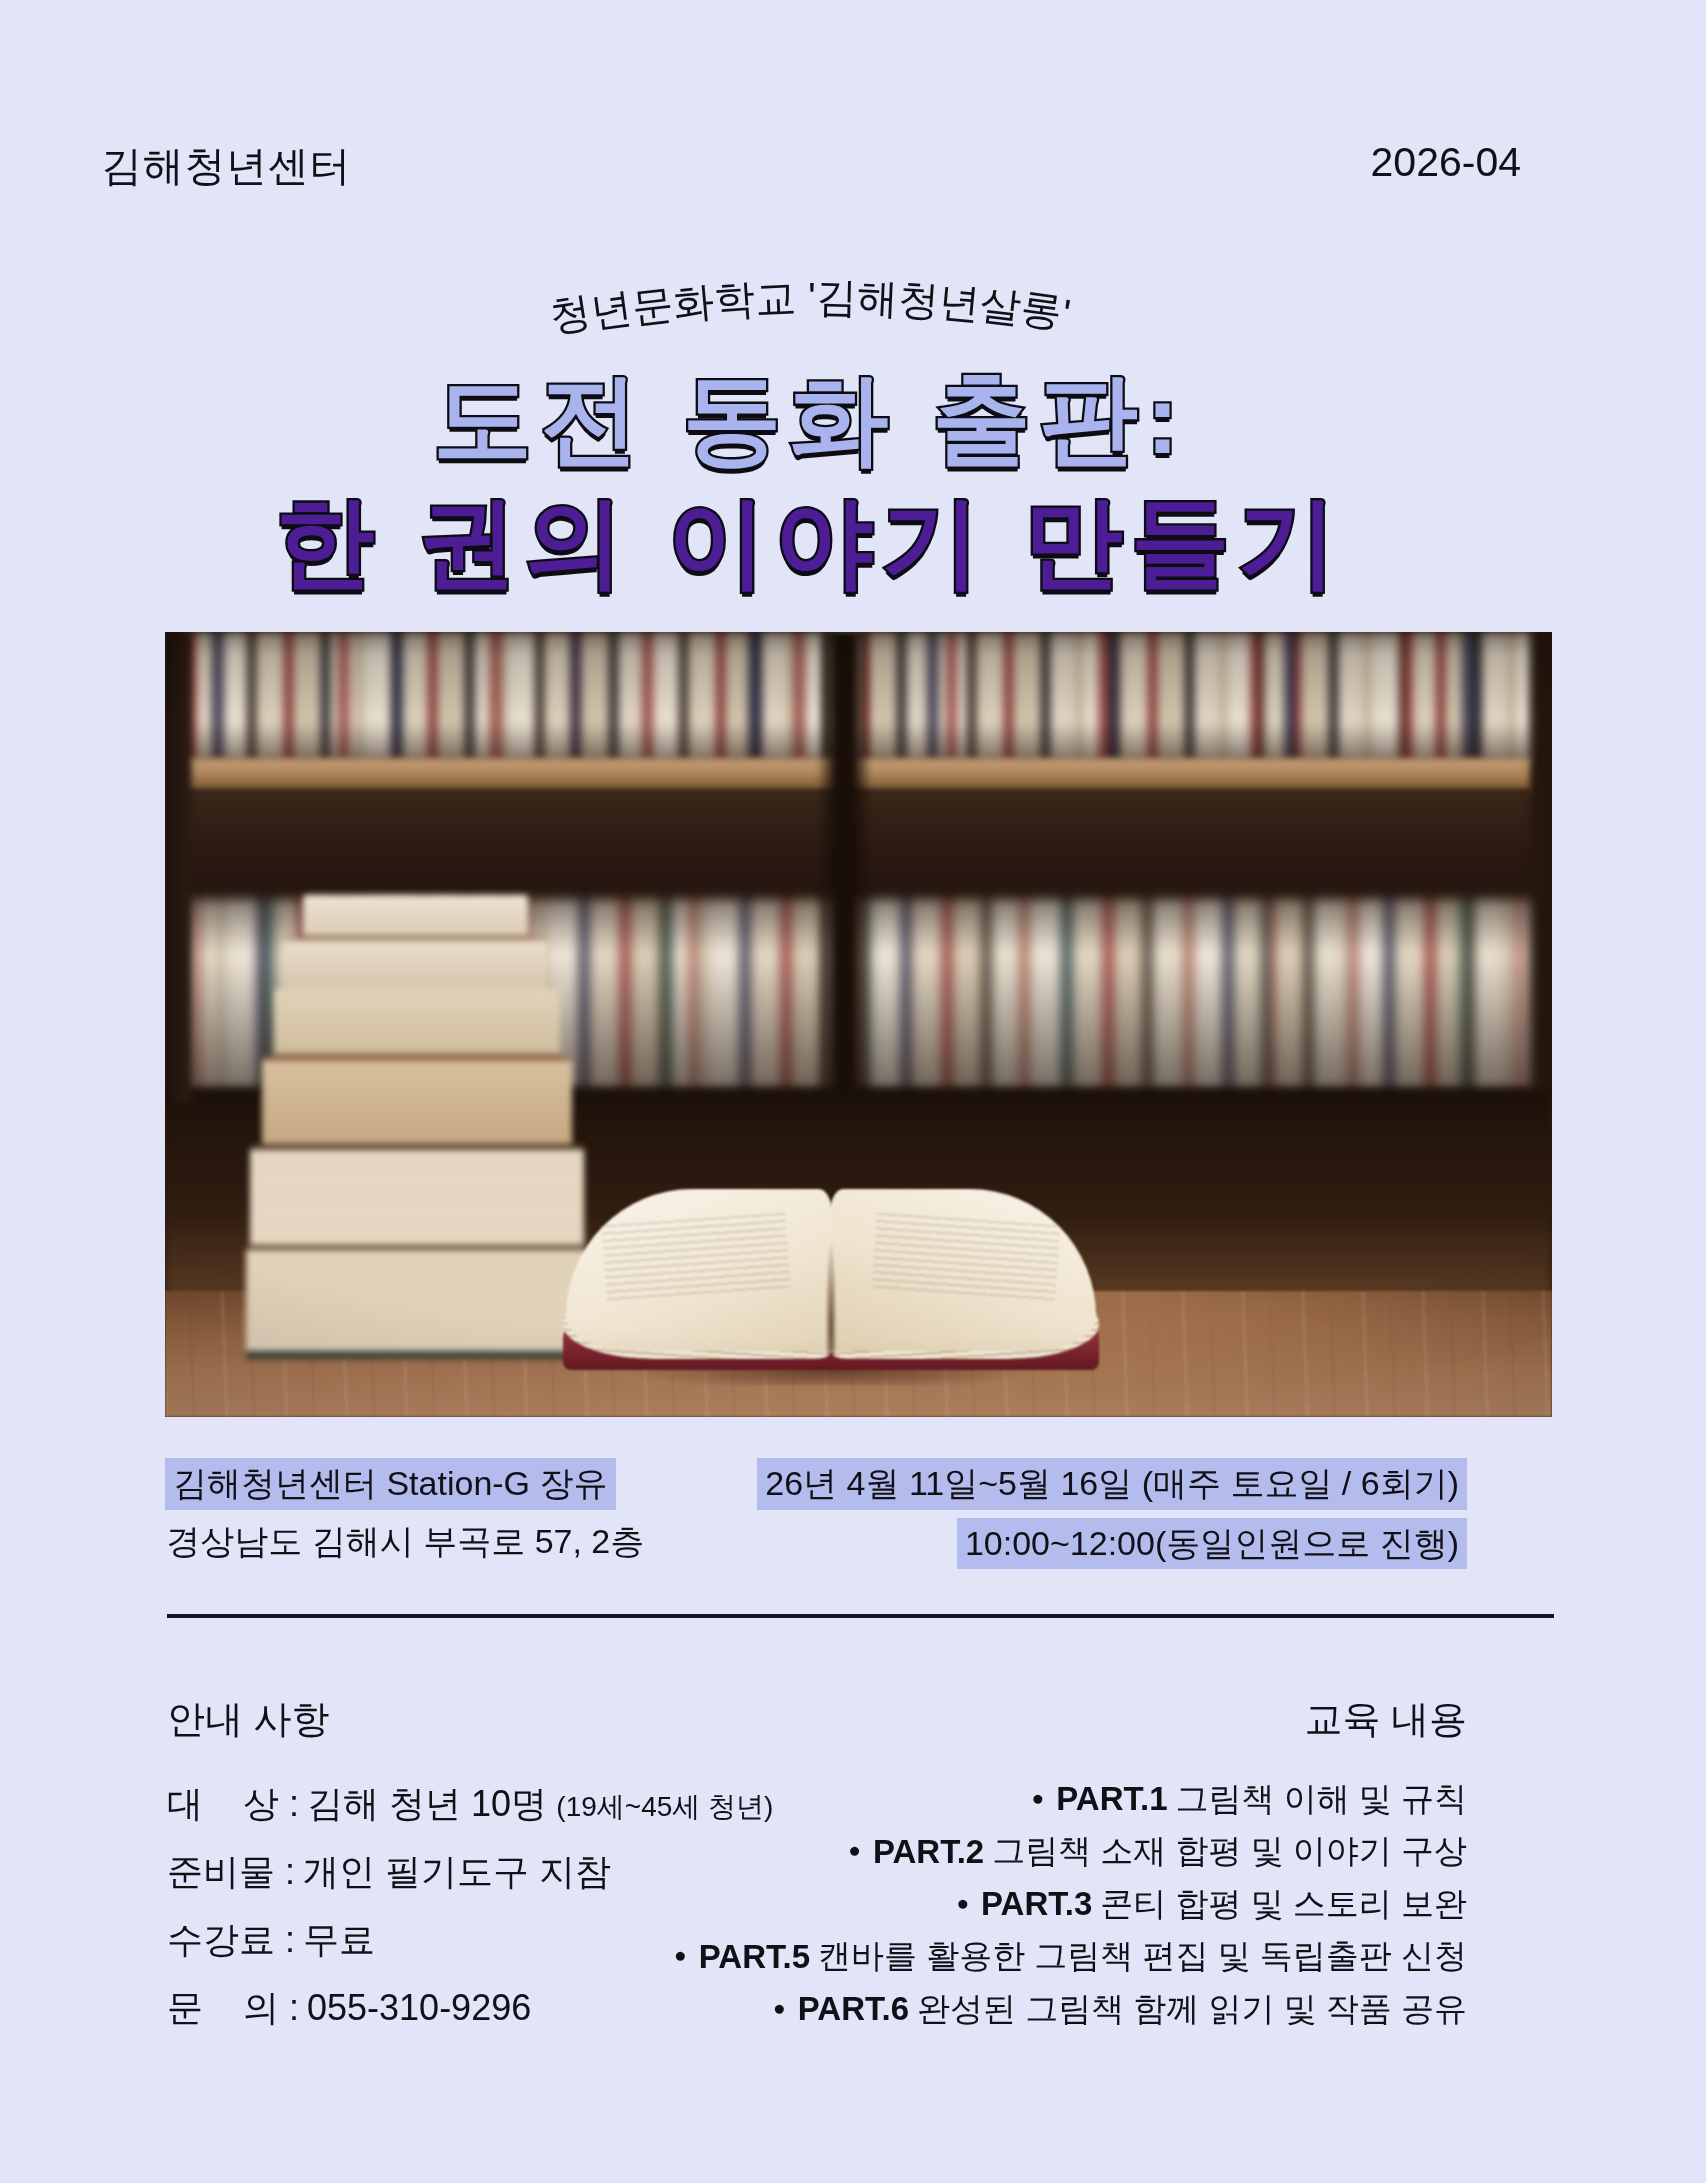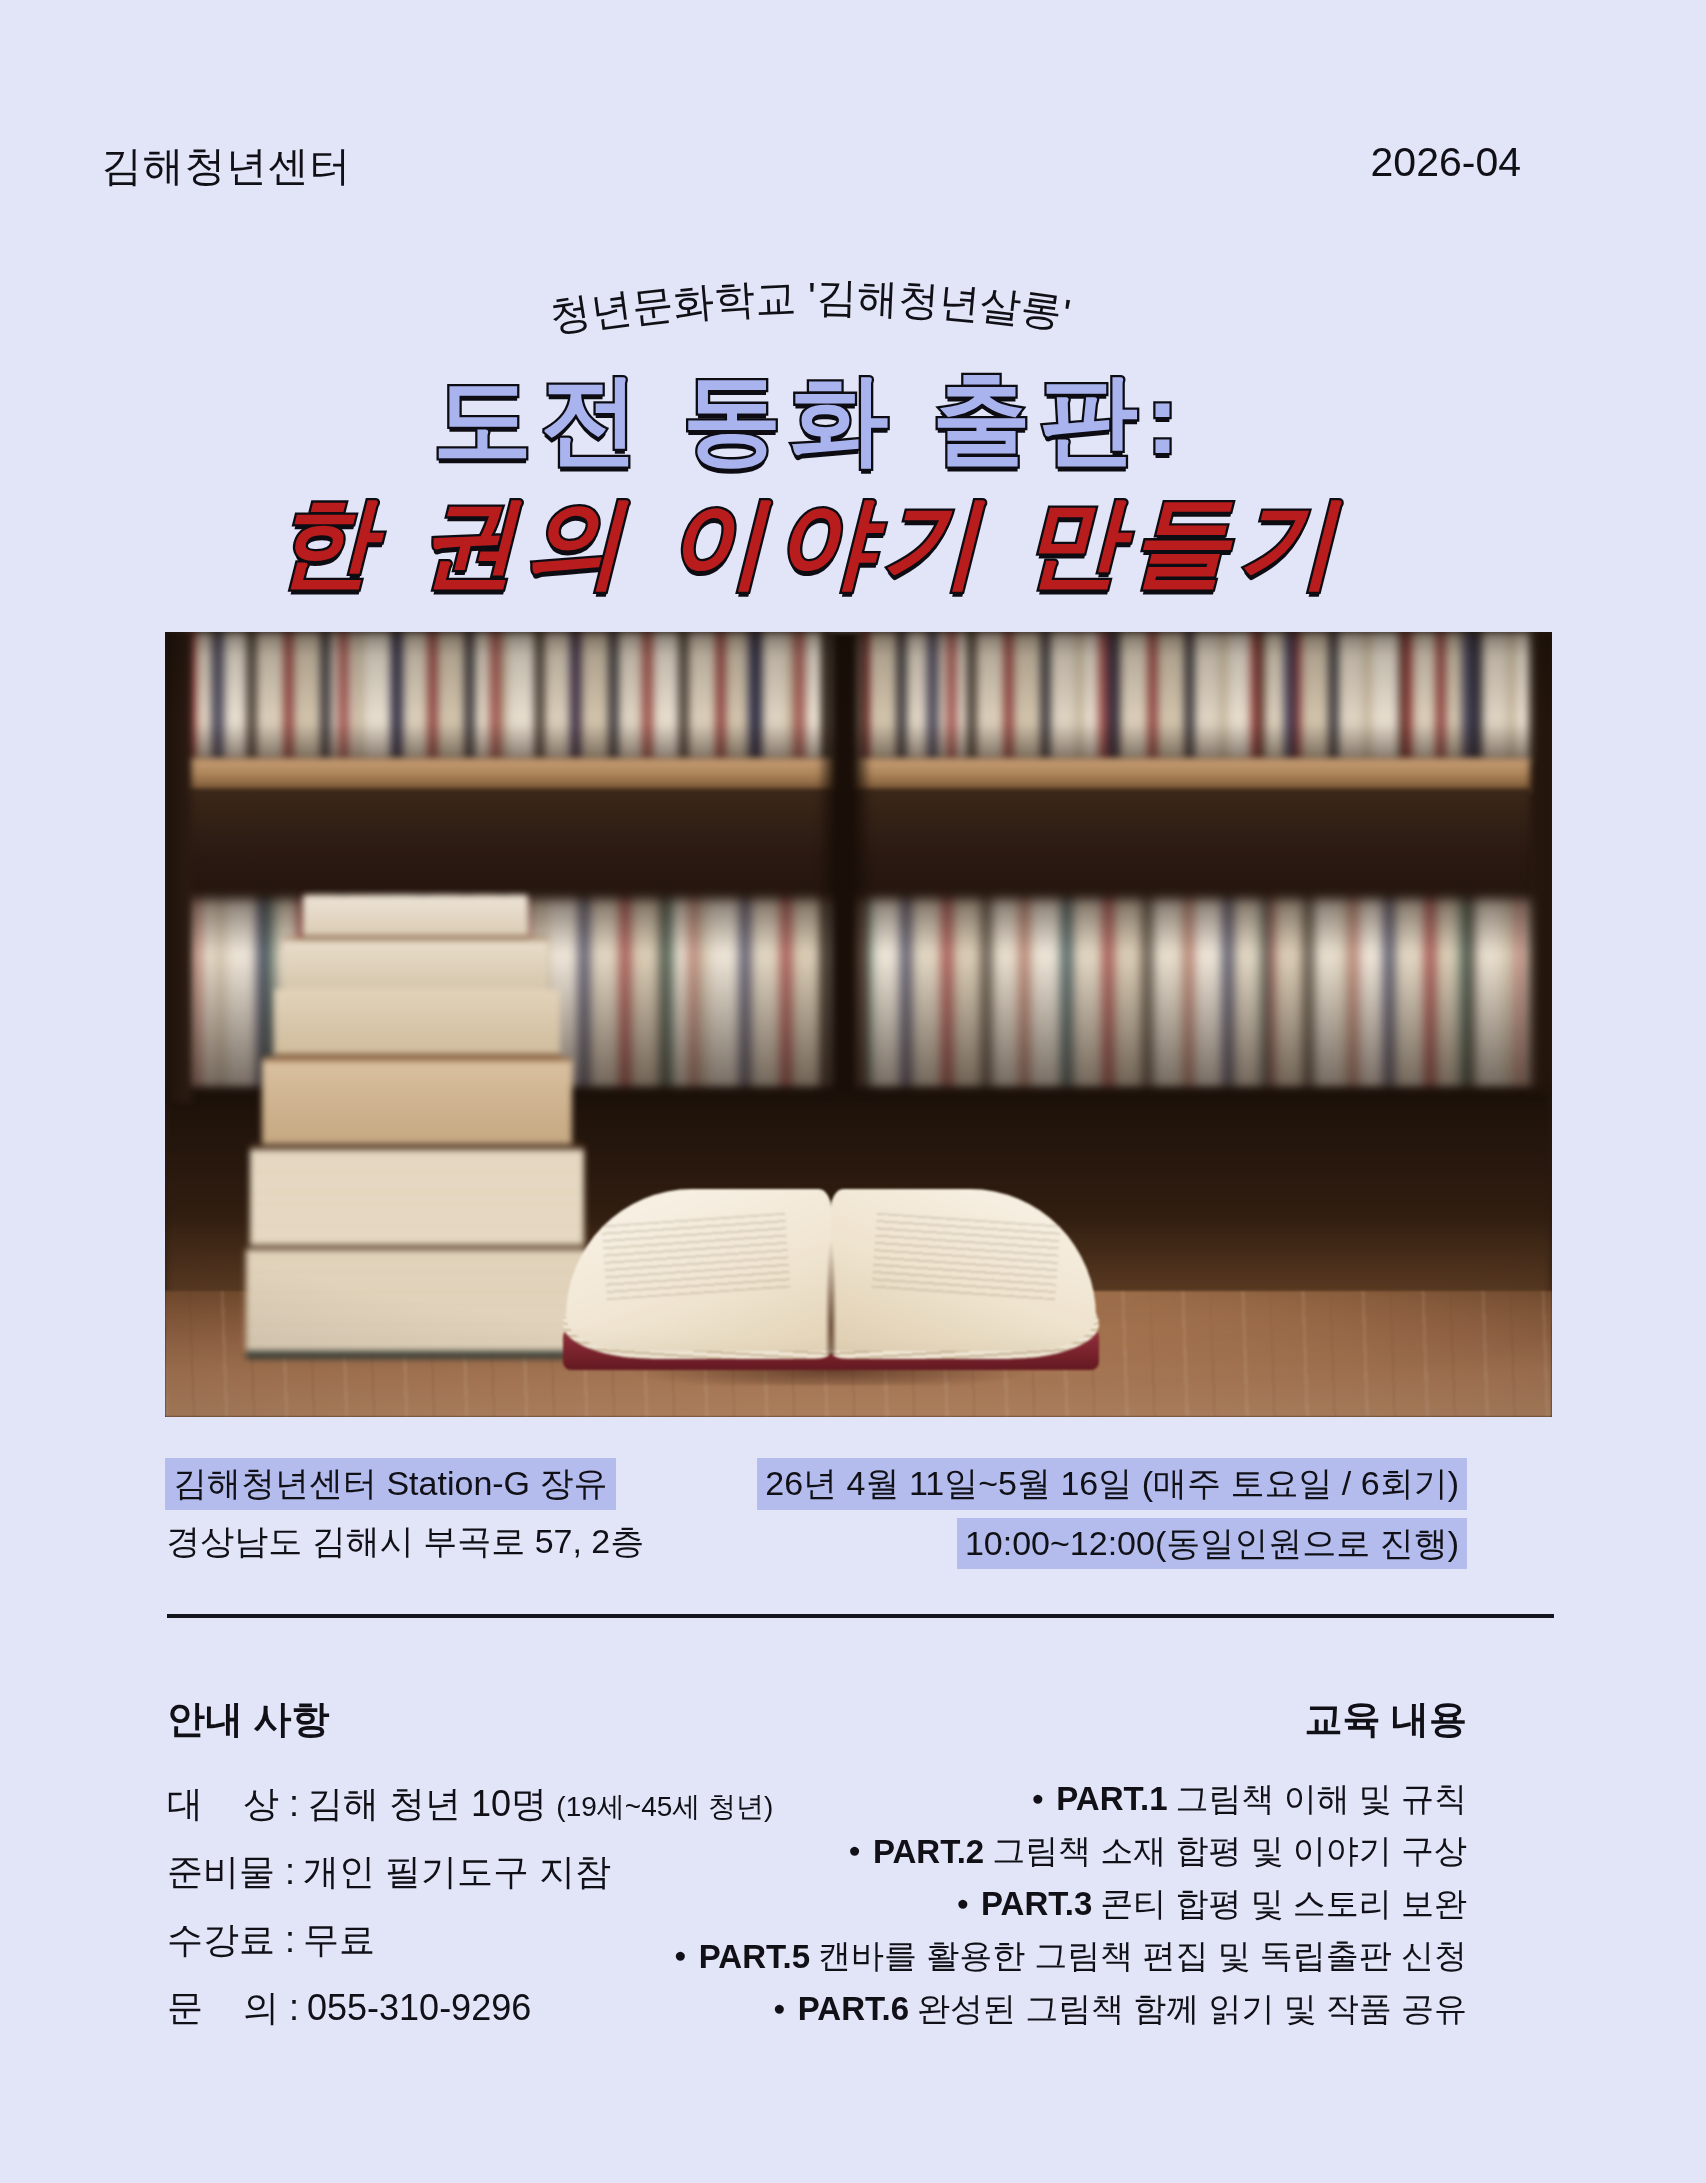--- a/index.html
+++ b/index.html
@@ -9,21 +9,21 @@
   
   .brand{position:absolute;left:101px;top:139px;font-size:41px;font-weight:500;letter-spacing:0.7px;}
   .issue{position:absolute;right:99px;top:139px;font-size:41px;font-weight:500;}
   .subtitle{position:absolute;left:0;right:0;top:270px;text-align:center;font-size:41px;font-weight:500;}
   .subtitle span{display:inline-block;white-space:pre;}
 
   .title{position:absolute;left:0;right:0;top:357px;text-align:center;font-weight:900;
          font-size:99px;line-height:123px;letter-spacing:8px;
          -webkit-text-stroke:4.6px #0c0c12;paint-order:stroke fill;}
   .title .l1{display:block;color:#a9b4ef;text-shadow:0 5.3px 0 #0c0c12;}
-  .title .l2{display:block;color:#b91c1c;text-shadow:0 5.3px 0 #0c0c12;font-style:italic;}
+  .title .l2{display:block;color:#4c1d95;text-shadow:0 5.3px 0 #0c0c12;}
 
   
   .photo{position:absolute;left:165px;top:632px;width:1387px;height:785px;background:#241811;overflow:hidden;}
   .ph{position:absolute;}
   .spines-top{left:1.5%;right:1.5%;top:0;height:16.5%;filter:blur(4.6px);background:
     linear-gradient(180deg, rgba(25,16,10,.3) 0%, rgba(25,16,10,0) 18%, rgba(25,16,10,0) 68%, rgba(25,16,10,.55) 100%),
     repeating-linear-gradient(90deg, rgba(140,40,40,.75) 0 10.6px, rgba(0,0,0,0) 10.6px 152px),
     repeating-linear-gradient(90deg, rgba(30,34,70,.8) 26.5px 38px, rgba(0,0,0,0) 38px 205px),
     repeating-linear-gradient(90deg,#e7dfcf 0 25px,#cdc1a8 25px 34px,#f0eadc 34px 61px,#342c24 61px 70px,#e2d9c6 70px 98px,#8a3434 98px 107px,#d8cdb6 107px 135px,#23242e 135px 144px);}
   .shelf-board{left:1.5%;right:1.5%;top:16%;height:4.5%;filter:blur(3.3px);
@@ -79,21 +79,21 @@
   
   .venue{position:absolute;left:165px;top:1458px;font-size:34px;line-height:41px;}
   .hl{display:inline-block;background:#b3bcec;padding:5.3px 8px;}
   .venue .addr{margin-top:6.6px;padding:5.3px 1.3px;}
   .sched{position:absolute;right:153px;top:1458px;font-size:34px;line-height:41px;text-align:right;}
   .sched .line{margin-bottom:8px;}
 
   .divider{position:absolute;left:167px;top:1614px;width:1387px;height:4px;background:#14141c;}
 
   
-  .section-heading{font-size:38px;font-weight:700;}
+  .section-heading{font-size:38px;font-weight:400;}
   .info{position:absolute;left:167px;top:1694px;}
   .info-items{margin-top:38px;}
   .info-row{font-size:36px;line-height:42px;margin-bottom:23px;}
   .info-label{white-space:pre;}
   .info-value{margin-left:8px;}
   .info-note{margin-left:9.3px;font-size:28px;}
 
   .curriculum{position:absolute;right:153px;top:1694px;text-align:right;}
   .cur-items{margin-top:33px;}
   .cur-row{font-size:33px;line-height:40px;margin-bottom:11.2px;}

